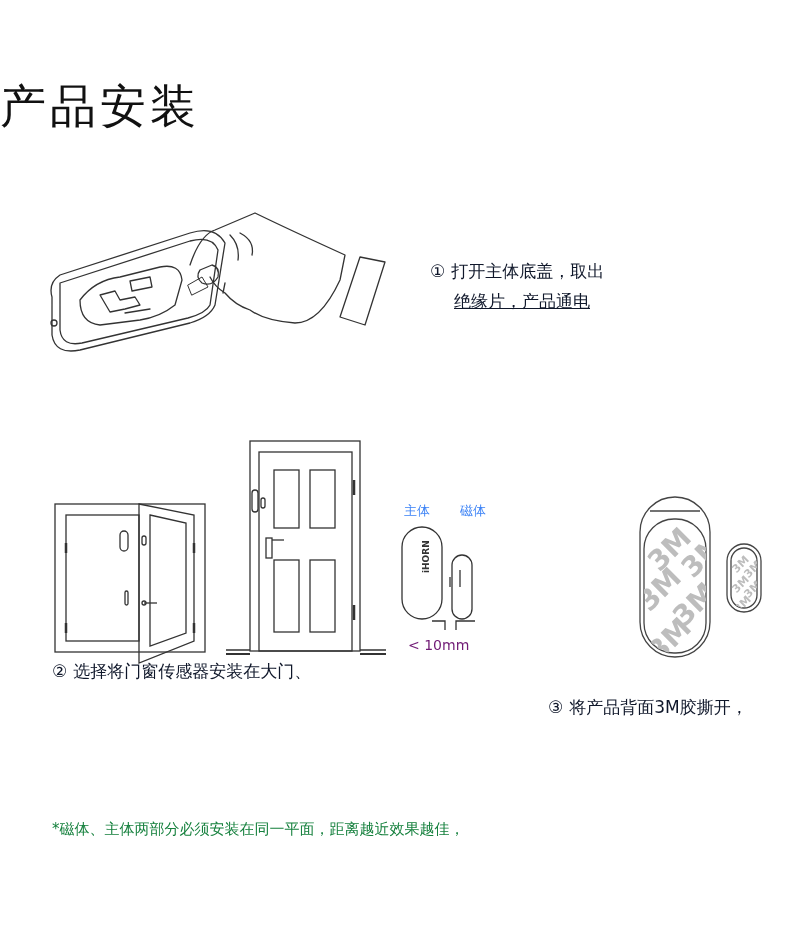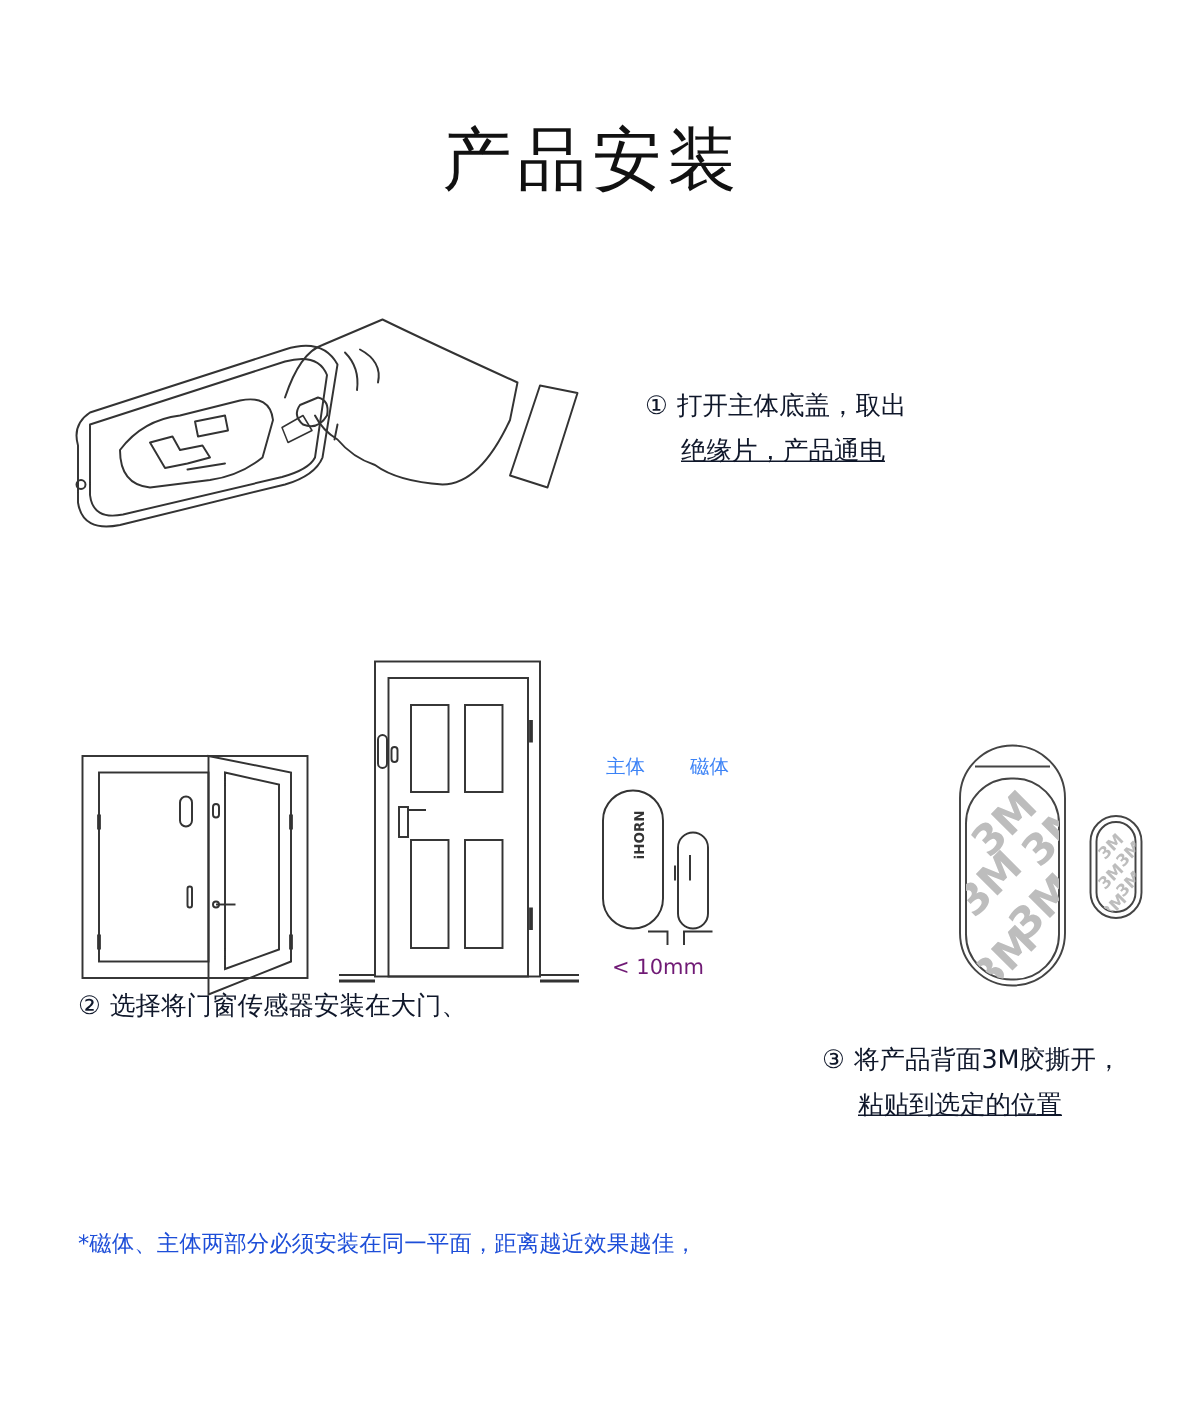--- a/index.html
+++ b/index.html
@@ -1,23 +1,23 @@
 <!DOCTYPE html>
 <html><head>
 <meta charset="utf-8">
 <style>
   html, body { margin:0; padding:0; background:#ffffff; }
   body { width:790px; height:941px; position:relative; overflow:hidden;
          font-family:"DejaVu Sans","Liberation Sans",sans-serif; color:#222; }
   .abs { position:absolute; }
-  .title { left:0; width:790px; top:76px; text-align:center; font-size:46px; letter-spacing:4px; color:#111; font-weight:400; }
+  .title { left:0; width:790px; top:76px; text-align:left; font-size:46px; letter-spacing:4px; color:#111; font-weight:400; }
   .step { font-size:17px; line-height:30px; color:#0f172a; }
   .step .num { display:inline-block; margin-right:6px; }
   .step .indent { padding-left:24px; display:block;text-decoration:underline; }
-  .note { font-size:15px; line-height:30px; color:#1d4ed8; }
+  .note { font-size:15px; line-height:30px; color:#15803d; }
   svg { position:absolute; overflow:visible; }
   .lbl { font-size:13px; color:#3b82f6; }
   .mm { font-size:14px; color:#701a75; }
 </style>
 </head>
 <body>
 
 <div class="abs title">产品安装</div>
 
 <svg style="left:40px;top:205px;" width="360" height="150" viewBox="0 0 360 150">
@@ -137,18 +137,17 @@
     <text x="93" y="75" transform="rotate(-45 100 70)">3M</text>
     <text x="105" y="80" transform="rotate(-45 112 75)">3M</text>
     <text x="93" y="95" transform="rotate(-45 100 90)">3M</text>
     <text x="105" y="100" transform="rotate(-45 112 95)">3M</text>
     <text x="95" y="115" transform="rotate(-45 102 110)">3M</text>
   </g>
 </svg>
 
 <div class="abs step" style="left:548px;top:692px;">
   <span class="num">③</span><span>将产品背面3M胶撕开，</span>
-  <span class="indent">粘贴到选定的位置</span>
 </div>
 
 <div class="abs note" style="left:52px;top:814px;">
   <div>*磁体、主体两部分必须安装在同一平面，距离越近效果越佳，</div>
 </div>
 
 </body></html>

